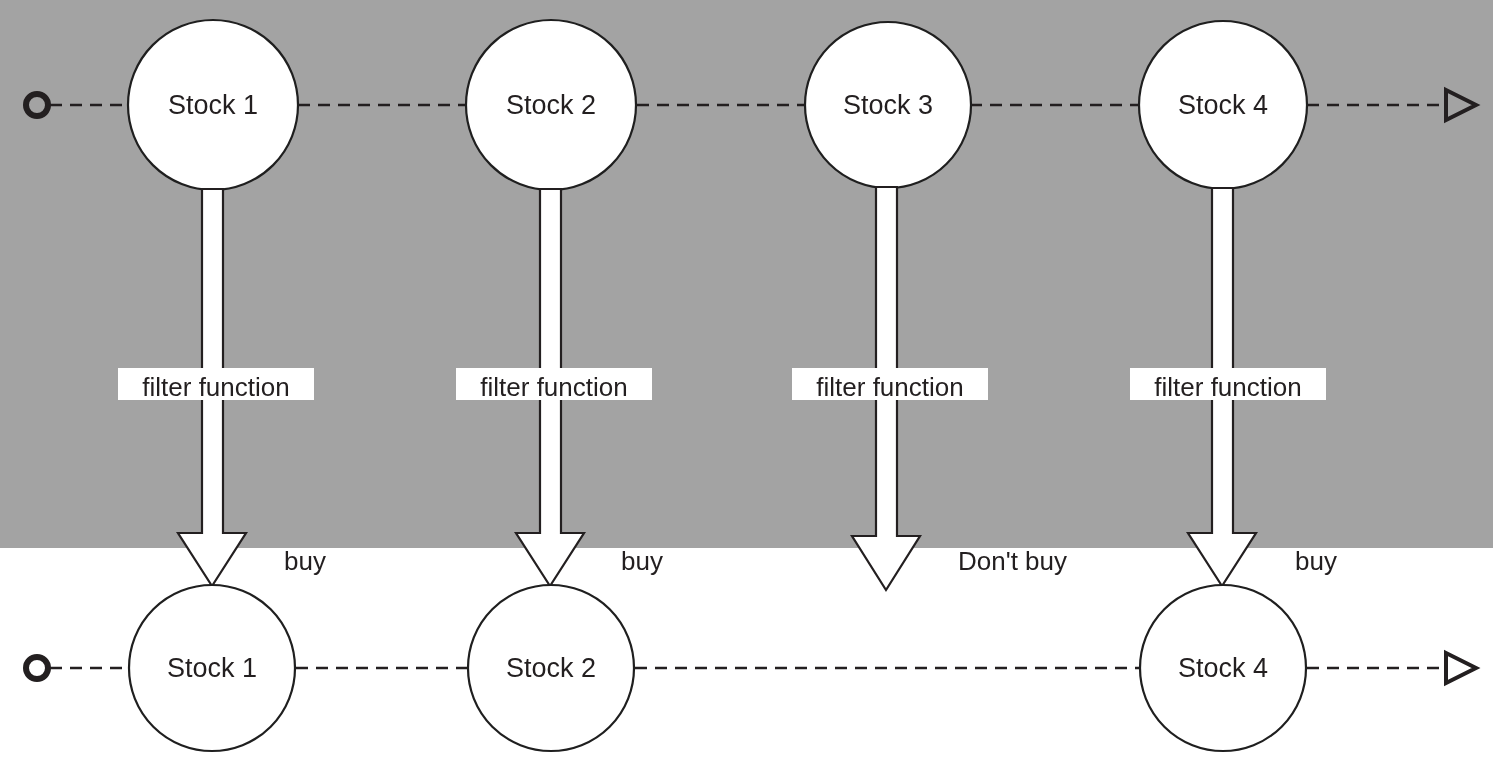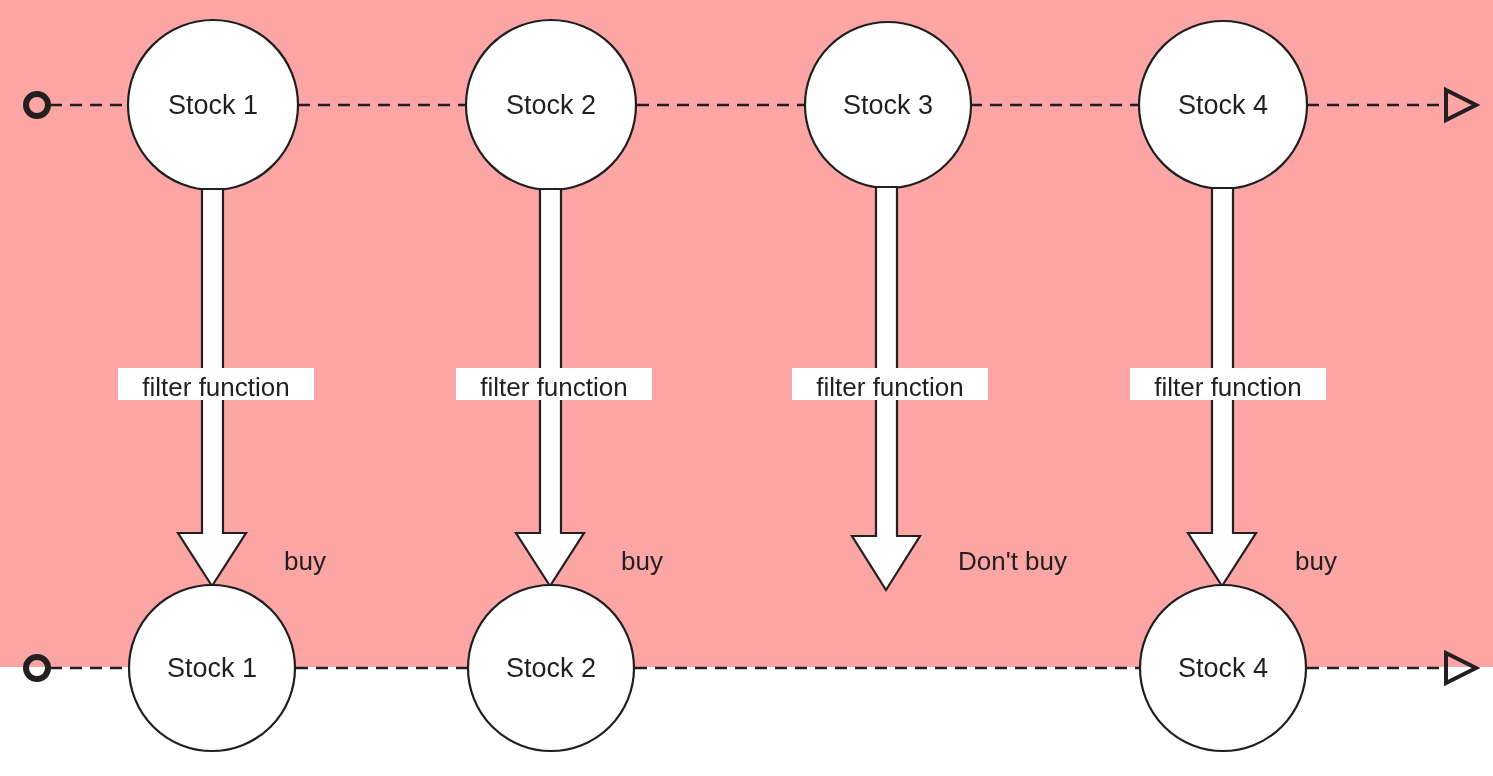--- a/index.html
+++ b/index.html
@@ -9,22 +9,22 @@
   }
   body {
     width: 1493px;
     height: 776px;
     overflow: hidden;
     font-family: "Liberation Sans", sans-serif;
   }
   #diagram-root {
     position: relative;
     width: 1493px;
-    height: 667px;
-    background: #fca5a5;
+    height: 548px;
+    background: #a3a3a3;
   }
   svg.diagram {
     display: block;
     width: 1493px;
     height: 776px;
   }
   .node-circle {
     fill: #ffffff;
     stroke: #1f1f1f;
     stroke-width: 2.2;

